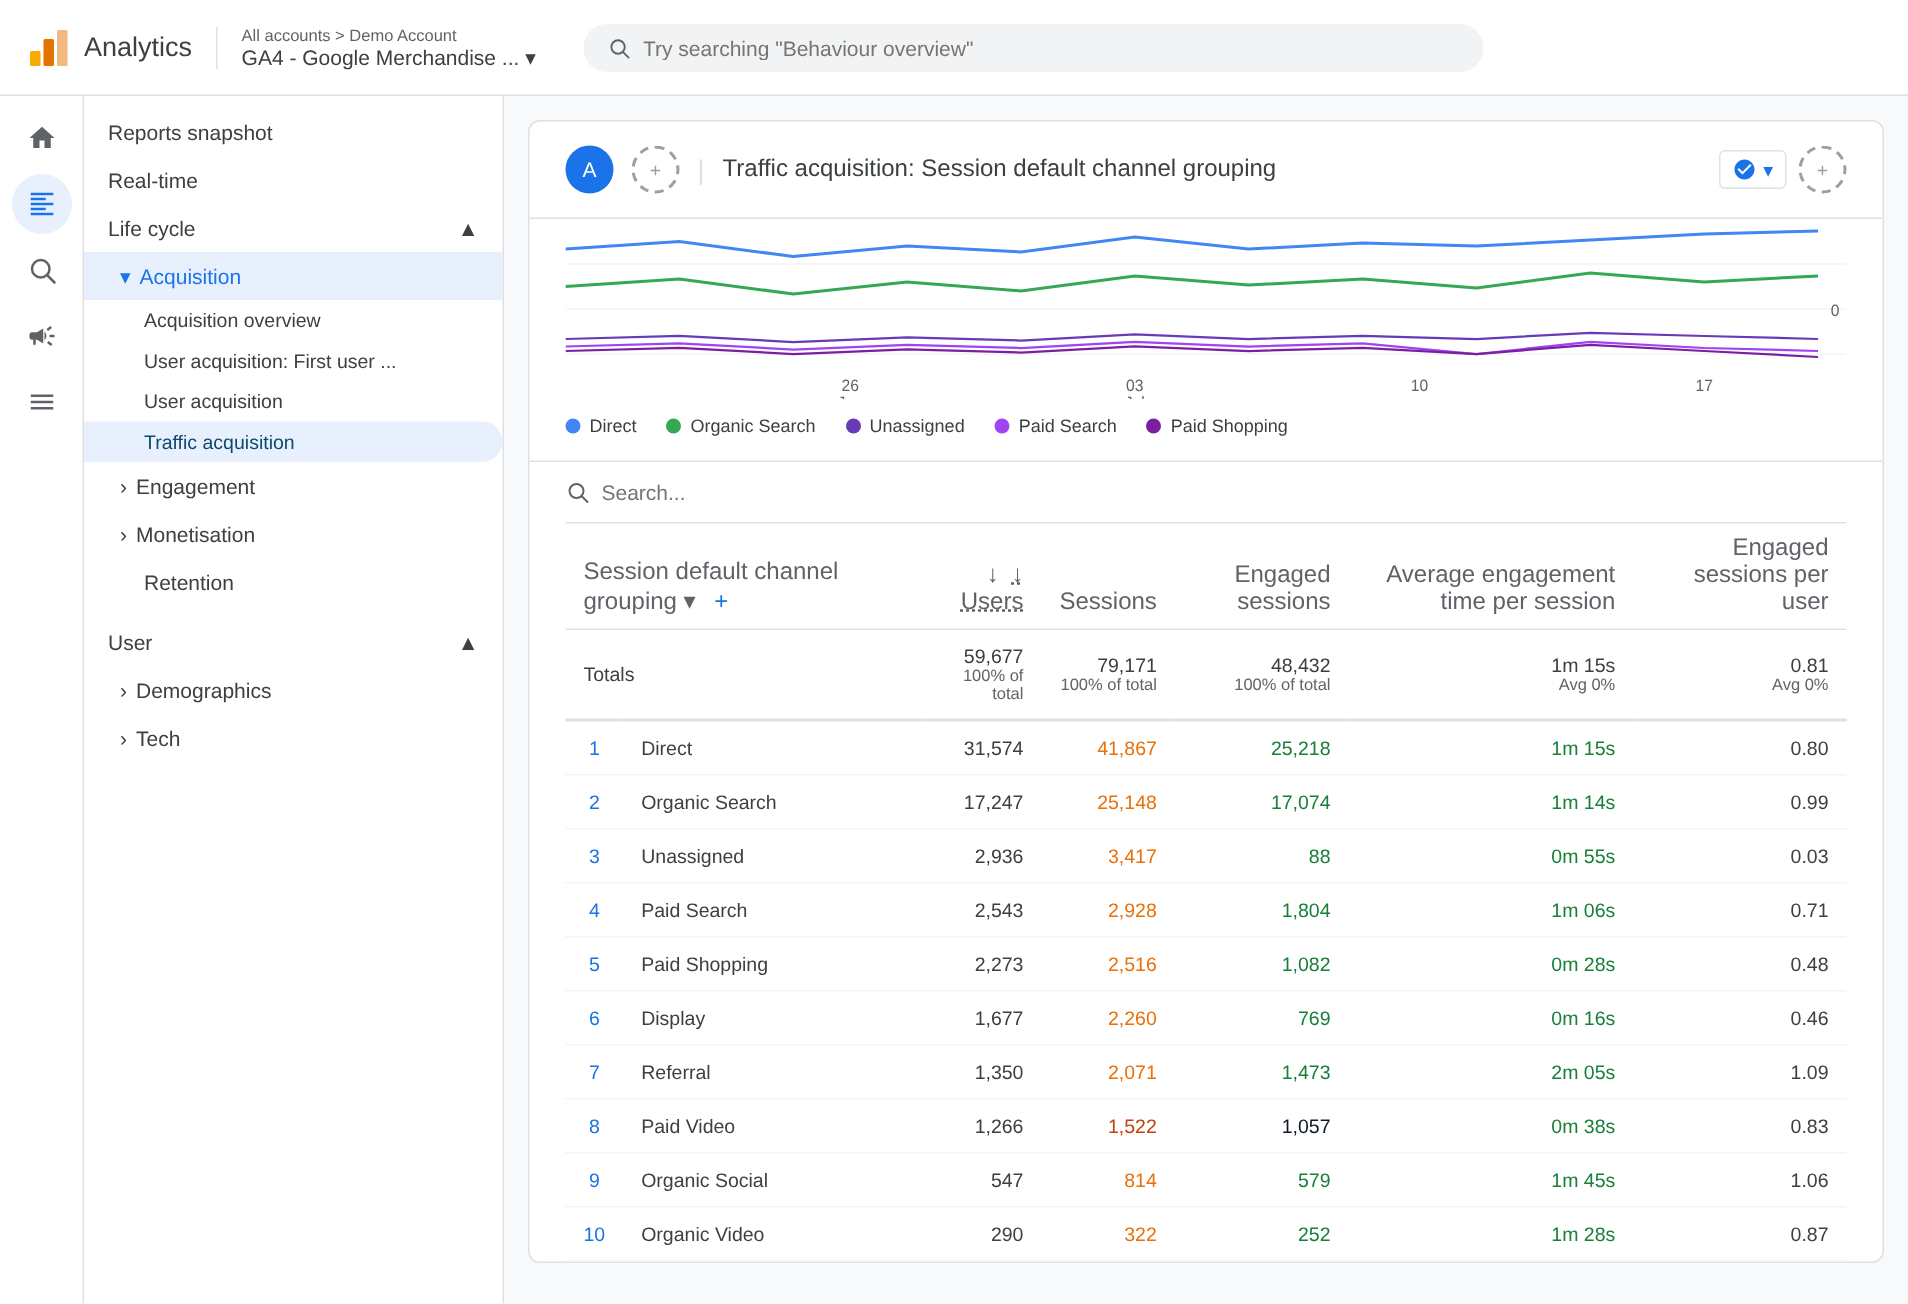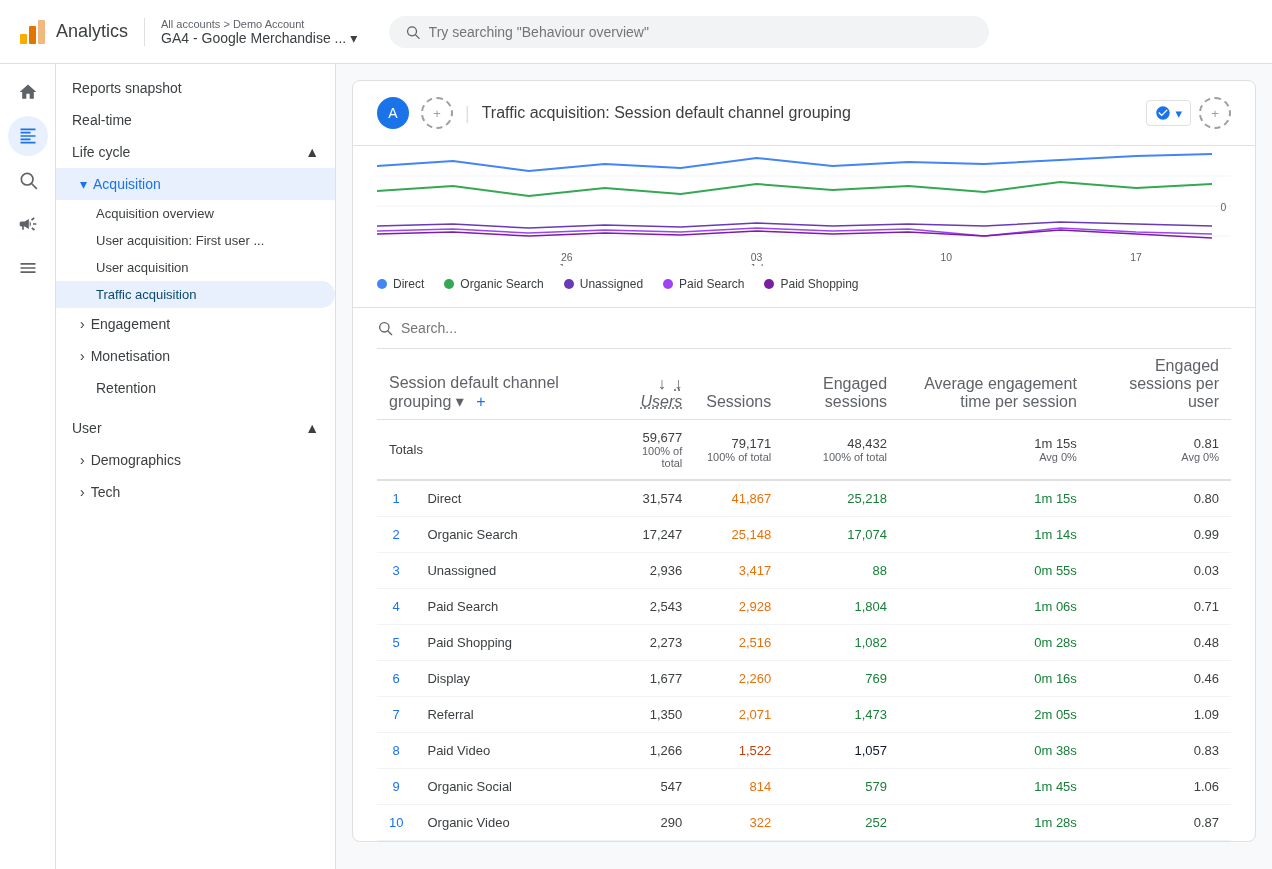--- a/index.html
+++ b/index.html
@@ -286,21 +286,21 @@
         <table>
           <thead>
             <tr>
               <th class="left" colspan="2" style="min-width:200px;">
                 <span>Session default channel grouping</span>
                 <span> ▾</span>
                 <span style="color:#1a73e8;margin-left:8px;">+</span>
               </th>
               <th>
                 <span class="sort-icon">↓</span>
-                <span style="text-decoration: underline dotted; font-style: italic;">↓ Users</span>
+                <span style="text-decoration: underline dotted;">↓ Users</span>
               </th>
               <th>
                 <span>Sessions</span>
               </th>
               <th>
                 <span>Engaged sessions</span>
               </th>
               <th>
                 <span>Average engagement time per session</span>
               </th>

